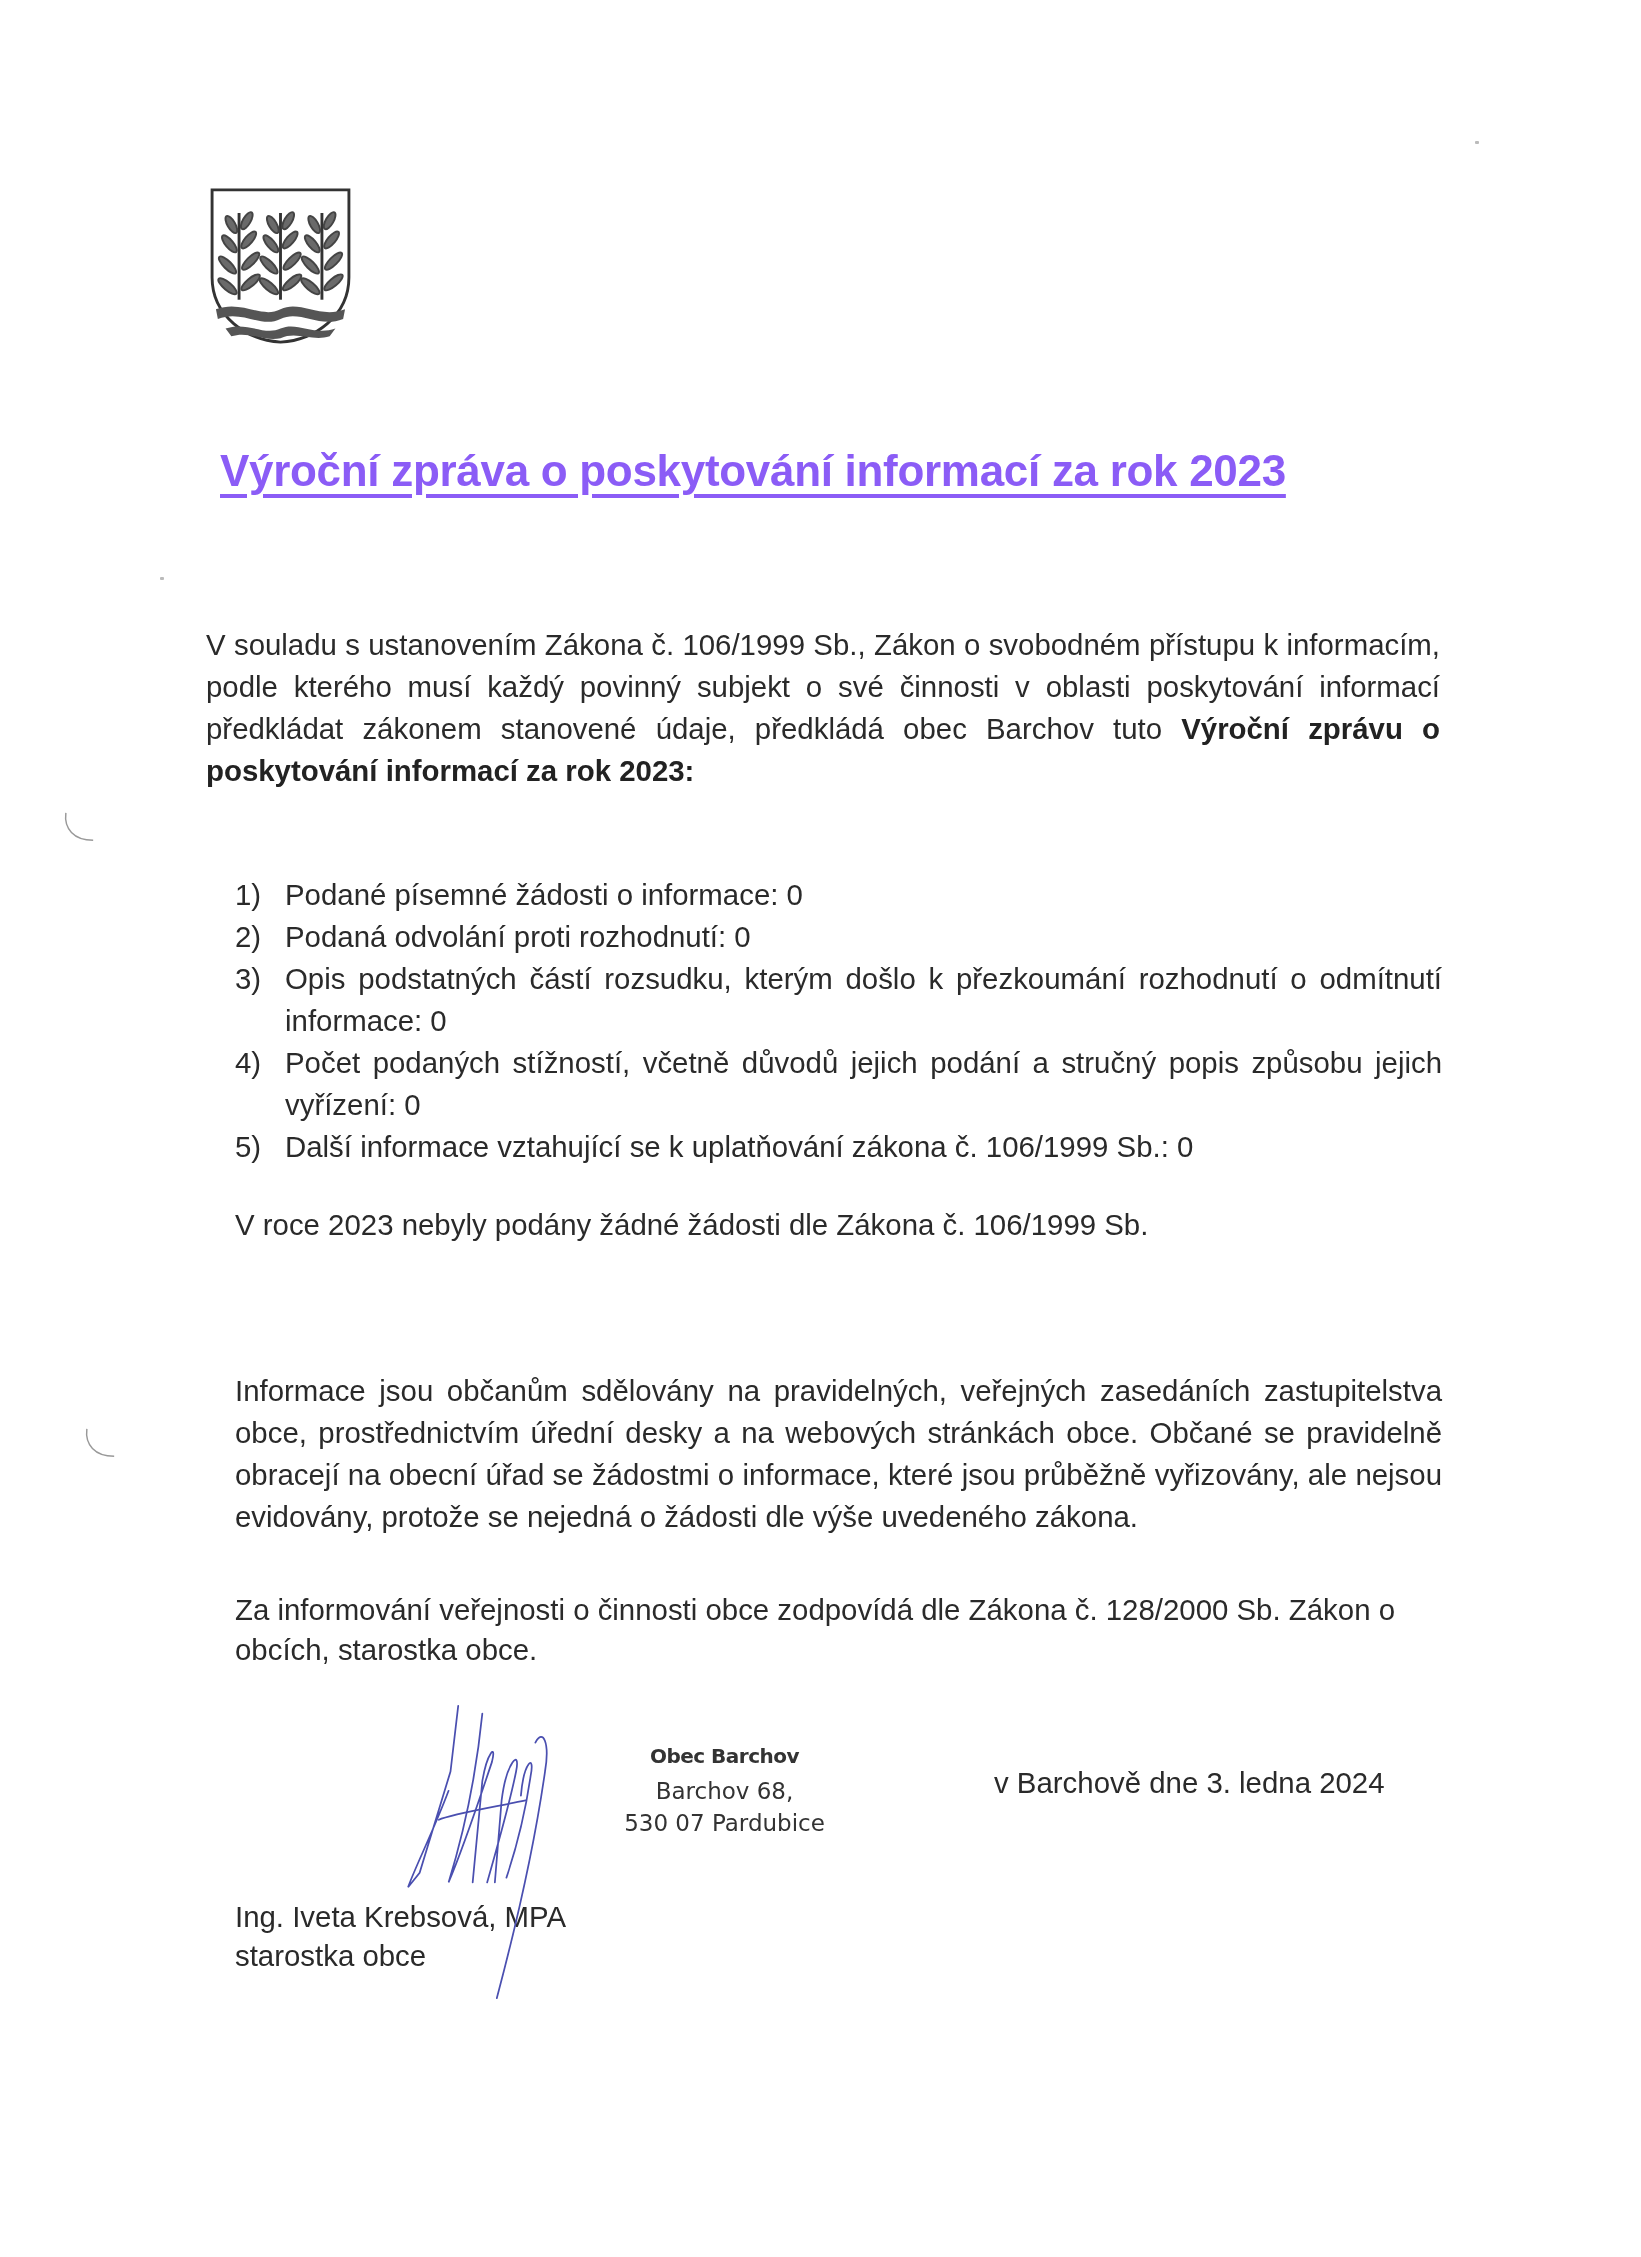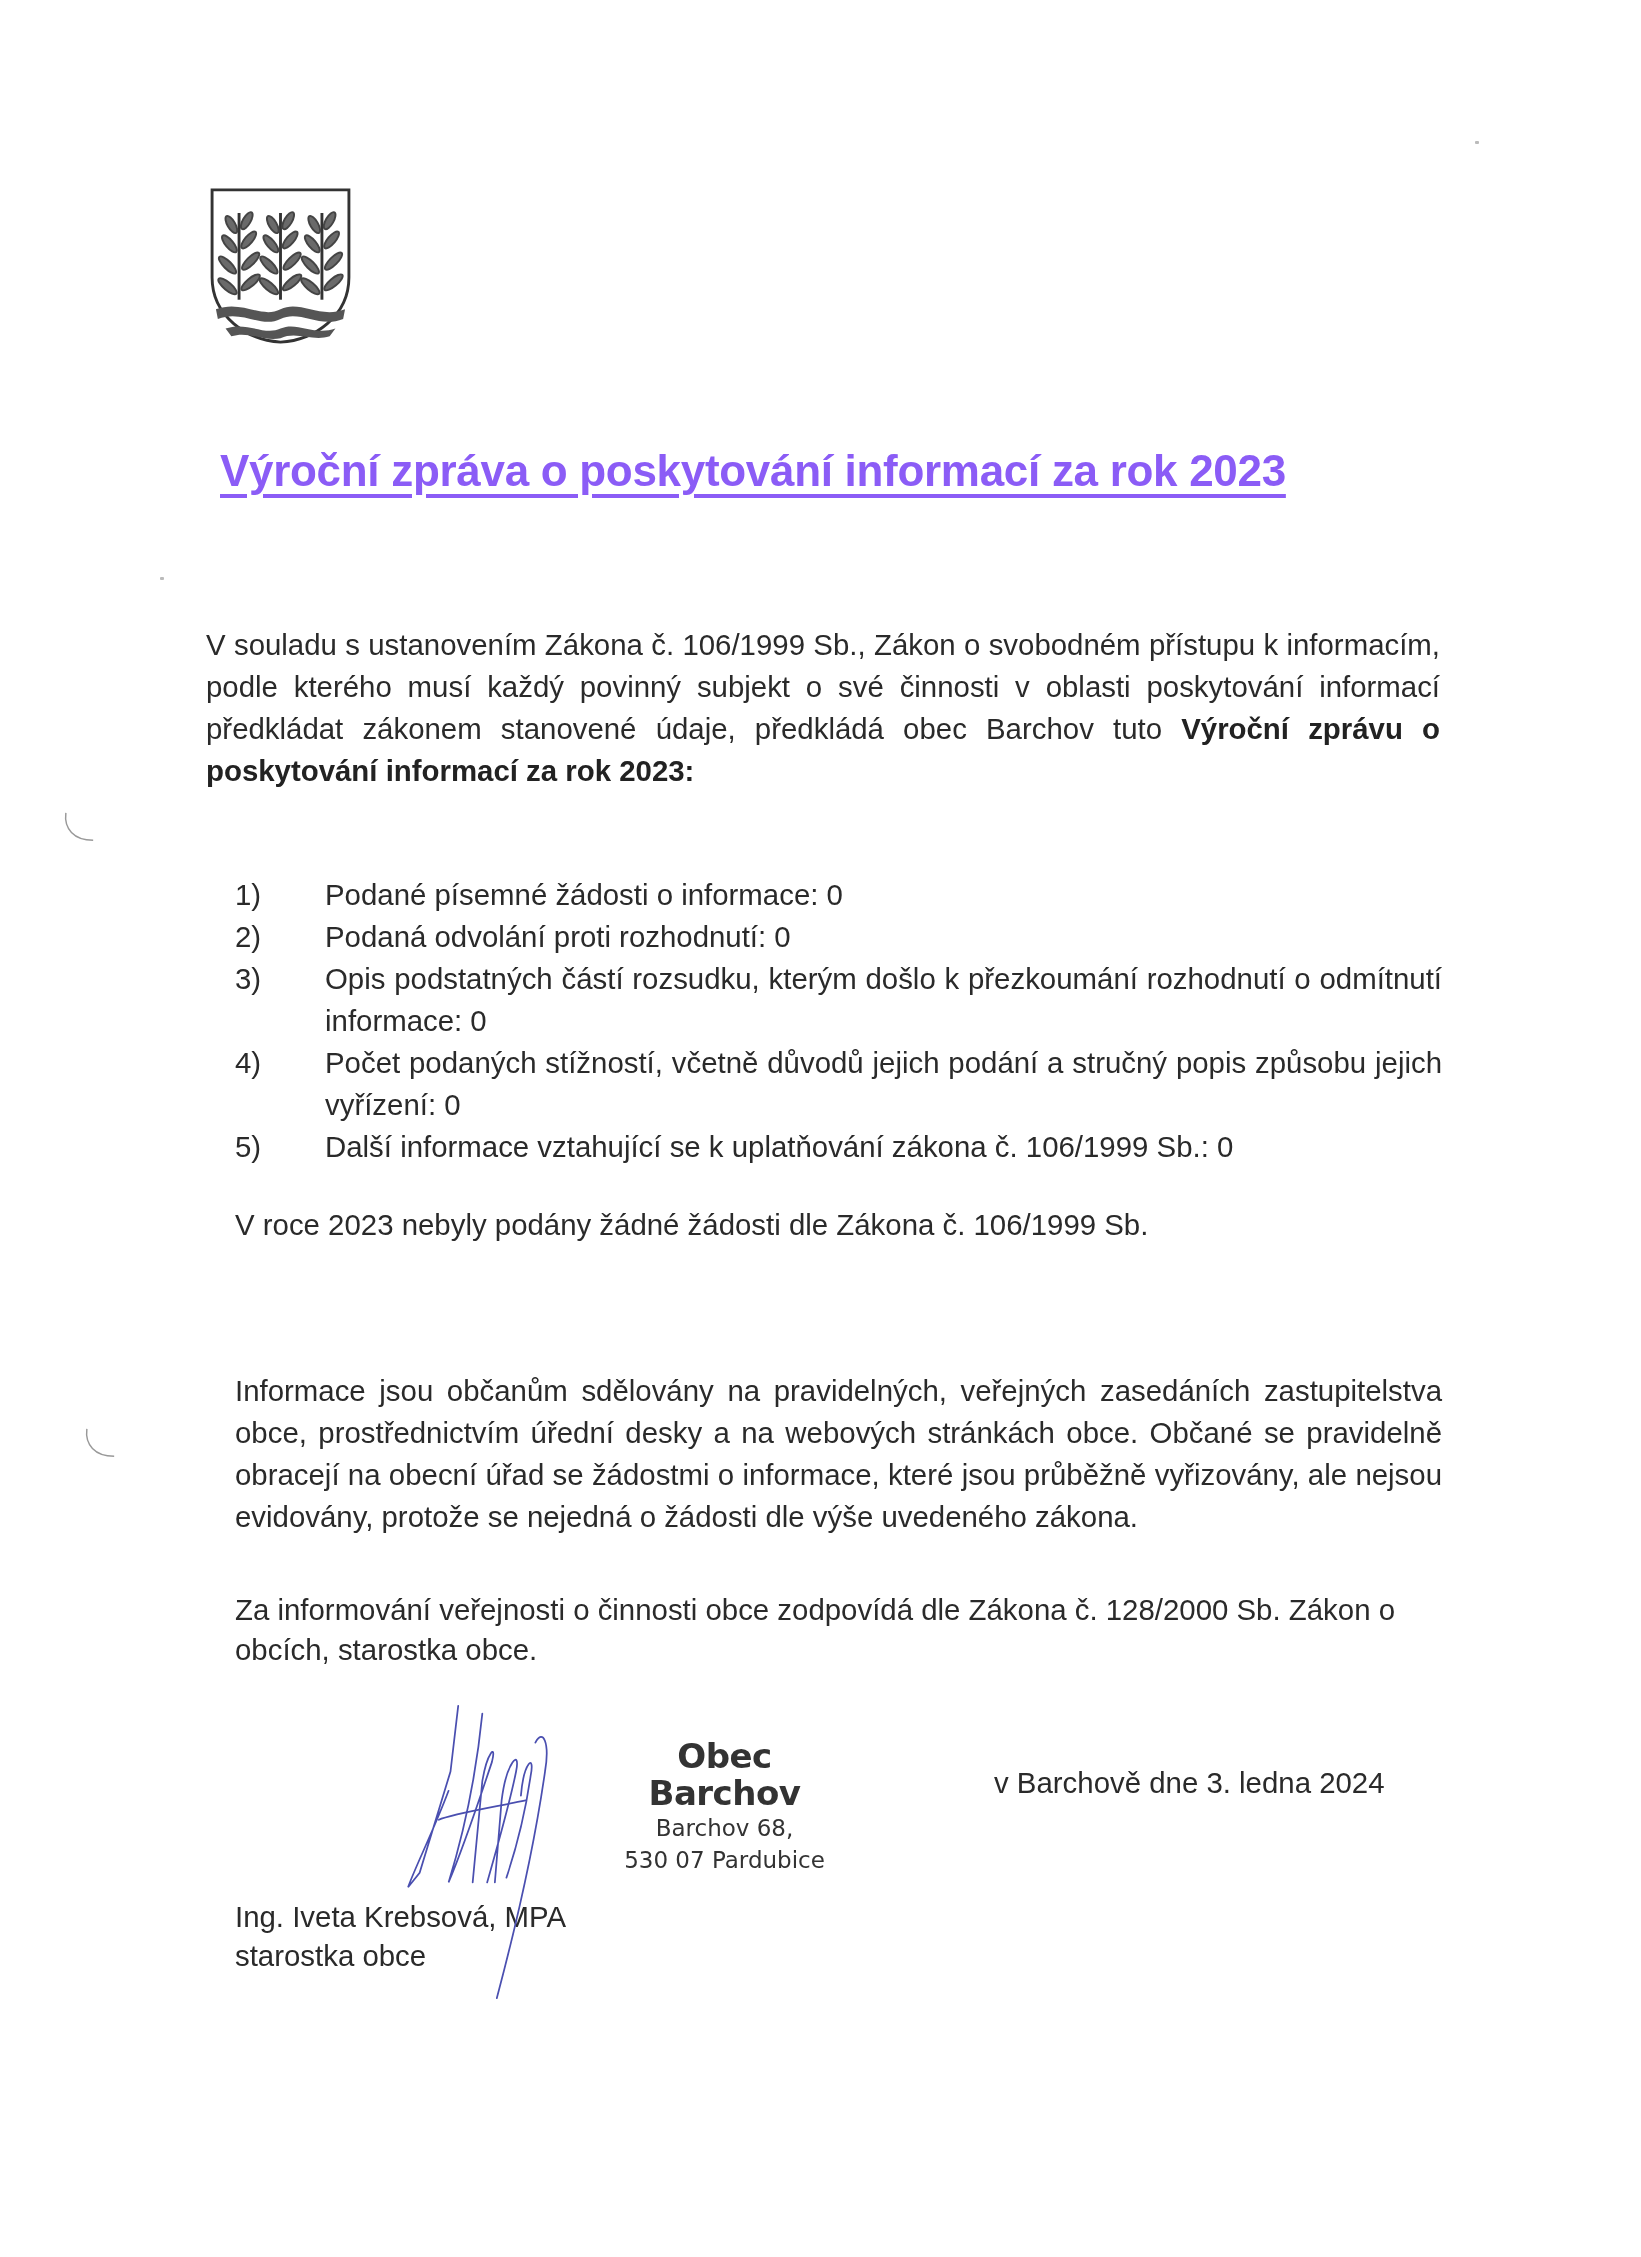--- a/index.html
+++ b/index.html
@@ -16,26 +16,26 @@
       white-space: nowrap; letter-spacing: -0.3px;
     }
     .intro {
       left: 206px; top: 624px; width: 1234px;
       font-size: 29.4px; line-height: 42px; text-align: justify;
     }
     .intro b { font-weight: bold; color: #222; }
     .list { left: 235px; top: 874px; width: 1207px; font-size: 29.4px; line-height: 42px; }
     .list .item { display: flex; text-align: justify; }
     .list .num { width: 50px; flex: none; }
-    .list .txt { flex: 1; text-align: justify; text-align-last: left; margin-left: 40px; }
+    .list .txt { flex: 1; text-align: justify; text-align-last: left; }
     .summary { left: 235px; top: 1204px; width: 1207px; font-size: 29.4px; line-height: 42px; }
     .para2 { left: 235px; top: 1337px; width: 1207px; font-size: 29.4px; line-height: 42px; text-align: justify; margin-top: 33px; }
     .para3 { left: 235px; top: 1590px; width: 1207px; font-size: 29.4px; line-height: 40px; }
     .stamp { left: 599px; top: 1738px; width: 251px; text-align: center; font-family: "DejaVu Sans", sans-serif; color: #333; }
-    .stamp .name { font-size: 34px; font-weight: bold; line-height: 37px; letter-spacing: -0.5px; }
+    .stamp .name { font-size: 20px; font-weight: bold; line-height: 37px; letter-spacing: -0.5px; }
     .stamp .addr { font-size: 23px; line-height: 32px; }
     .date { left: 994px; top: 1766px; font-size: 29.4px; white-space: nowrap; }
     .signer { left: 235px; top: 1897px; font-size: 29.4px; line-height: 39px; white-space: nowrap; }
     .signature { left: 381px; top: 1704px; width: 193px; height: 299px; pointer-events: none; }
     .margin-mark { width: 39px; height: 39px; }
     .scan-dot { width: 3.9px; height: 2.9px; background: #bbb; border-radius: 1px; }
   </style>
 </head>
 <body>
 

